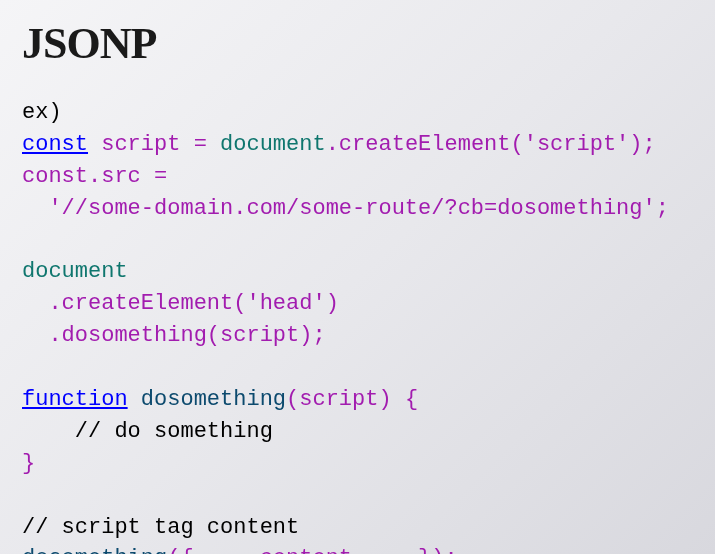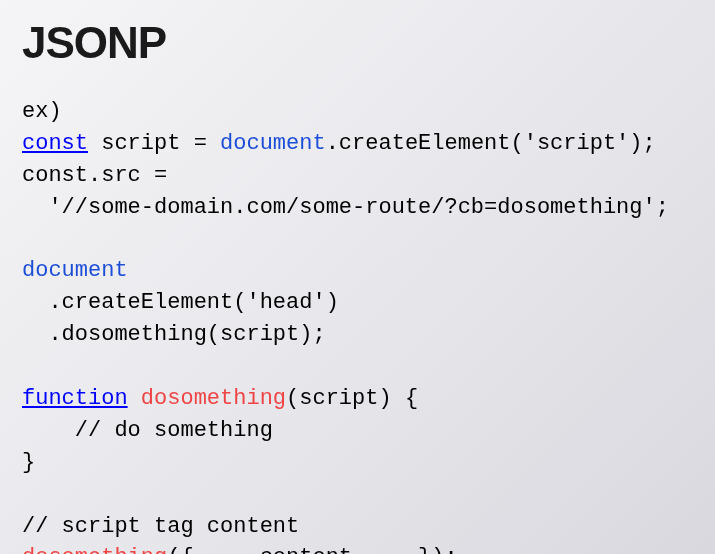--- a/index.html
+++ b/index.html
@@ -14,34 +14,34 @@
       padding: 18px 22px;
       font-family: 'Segoe UI', 'Helvetica Neue', Arial, sans-serif;
       overflow: hidden;
     }
     .title {
       font-size: 44px;
       font-weight: 700;
       color: #1a1a1a;
       letter-spacing: -1px;
       margin-bottom: 28px;
-      font-family: Liberation Sans, sans-serif;
+      font-family: Liberation Serif, serif;
     }
     .code-block {
       font-family: 'Consolas', 'Menlo', 'Courier New', monospace;
       font-size: 22px;
       line-height: 1.45;
       color: #3a3a3a;
       white-space: pre;
     }
     .t-gray { color: #000000; }
     .t-blue { color: #0000ff; text-decoration: underline; }
-    .t-purple { color: #1d4ed8; }
-    .t-darkred { color: #ef4444; }
-    .t-default { color: #000000; }
+    .t-purple { color: #0f766e; }
+    .t-darkred { color: #0c4a6e; }
+    .t-default { color: #a21caf; }
   </style>
 </head>
 <body>
 
 <div class="title">JSONP</div>
 
 <div class="code-block"><span class="t-gray">ex)</span>
 <span class="t-blue">const</span><span class="t-default"> script = </span><span class="t-purple">document</span><span class="t-default">.createElement('script');</span>
 <span class="t-default">const.src =</span>
 <span class="t-default">  '//some-domain.com/some-route/?cb=dosomething';</span>

